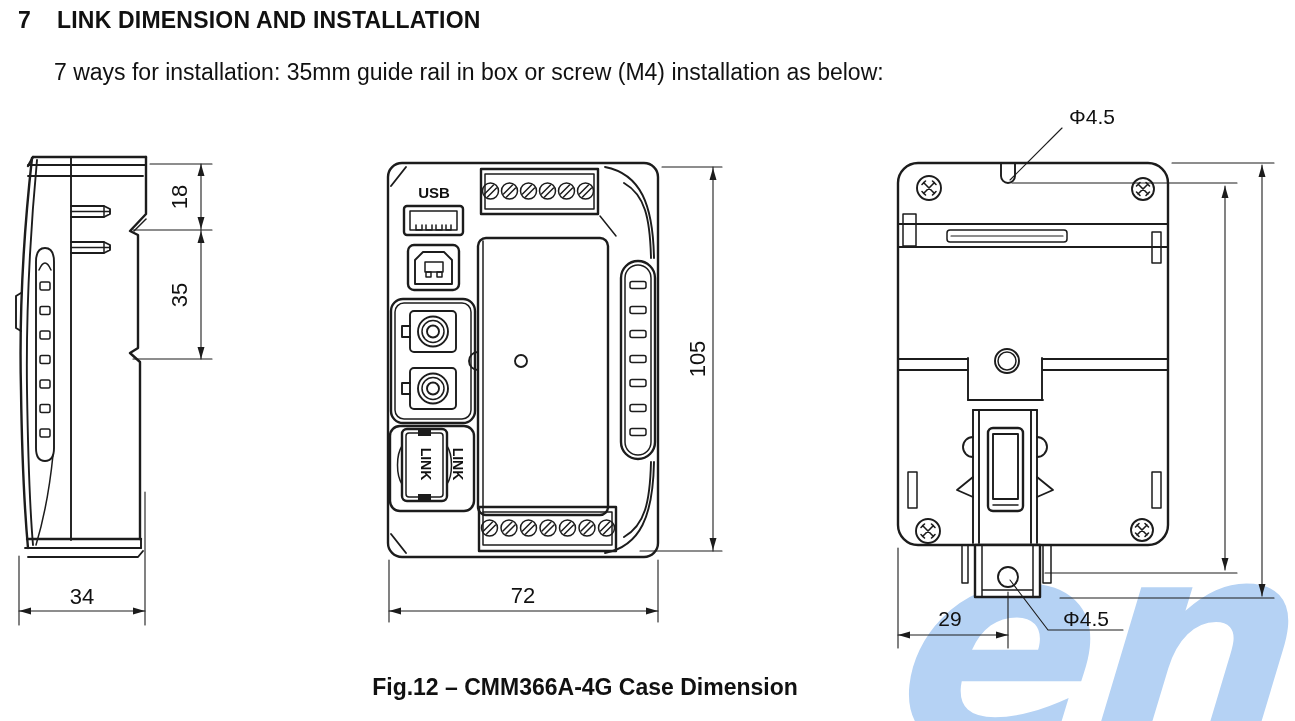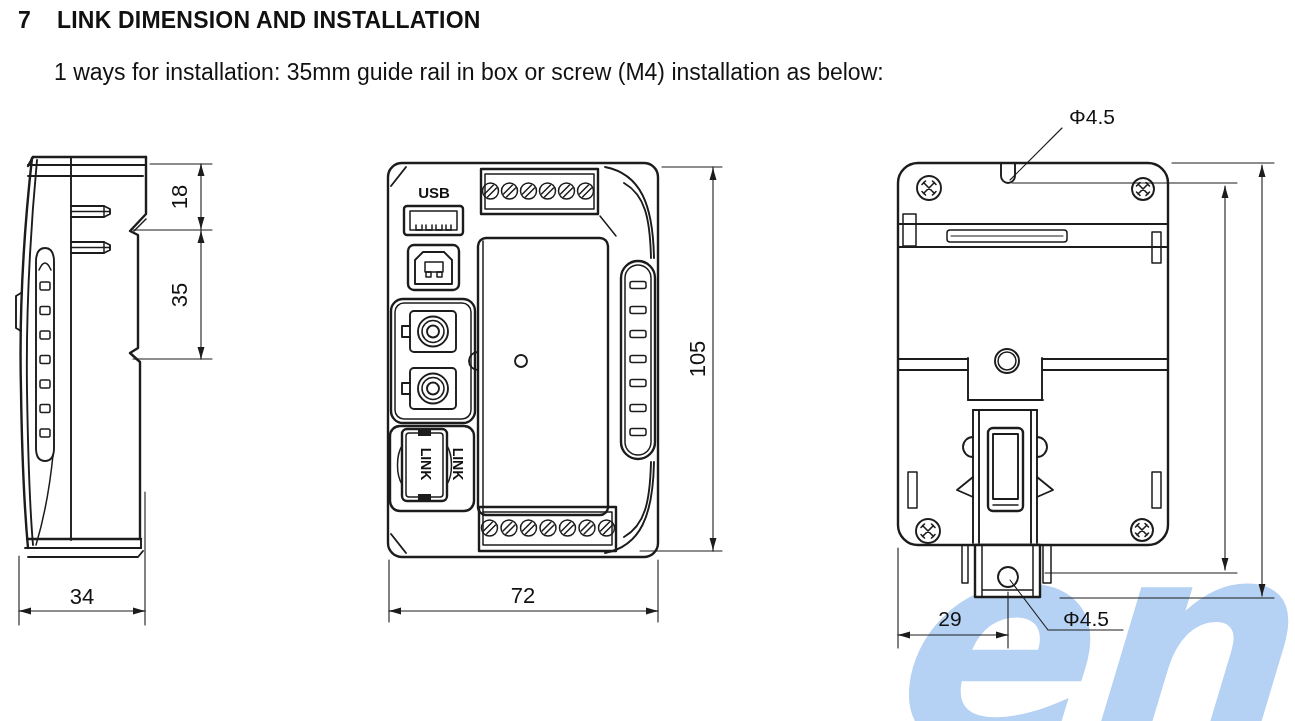--- a/index.html
+++ b/index.html
@@ -54,21 +54,21 @@
 
 <div class="page">
 
   <div class="watermark">ene</div>
 
   <div class="heading">
     <span class="num">7</span>
     <span>LINK DIMENSION AND INSTALLATION</span>
   </div>
 
-  <div class="intro">1 ways for installation: 35mm guide rail in box or screw (M4) installation as below:</div>
+  <div class="intro">7 ways for installation: 35mm guide rail in box or screw (M4) installation as below:</div>
 
   <svg class="fig" width="1295" height="721" viewBox="0 0 1295 721">
 
     <g>
 
       <path class="st sw25" d="M33,157 H146"></path>
       <path class="st sw2" d="M28,165 H146"></path>
       <path class="st sw2" d="M28,176 H143"></path>
       <path class="st sw25" d="M33,157 L28,166"></path>
 
@@ -332,13 +332,14 @@
       <text class="dimS" x="1086" y="626" text-anchor="middle">Φ4.5</text>
 
       <path class="st sw1" d="M898,548 V648 M1008,592 V648"></path>
       <path class="st sw1" d="M898,635 H1008"></path>
       <polygon class="fl" points="898,635 910,631.5 910,638.5"></polygon>
       <polygon class="fl" points="1008,635 996,631.5 996,638.5"></polygon>
       <text class="dimS" x="950" y="626" text-anchor="middle">29</text>
     </g>
   </svg>
 
+  <div class="caption">Fig.12 – CMM366A-4G Case Dimension</div>
 </div>
 
 </body></html>

